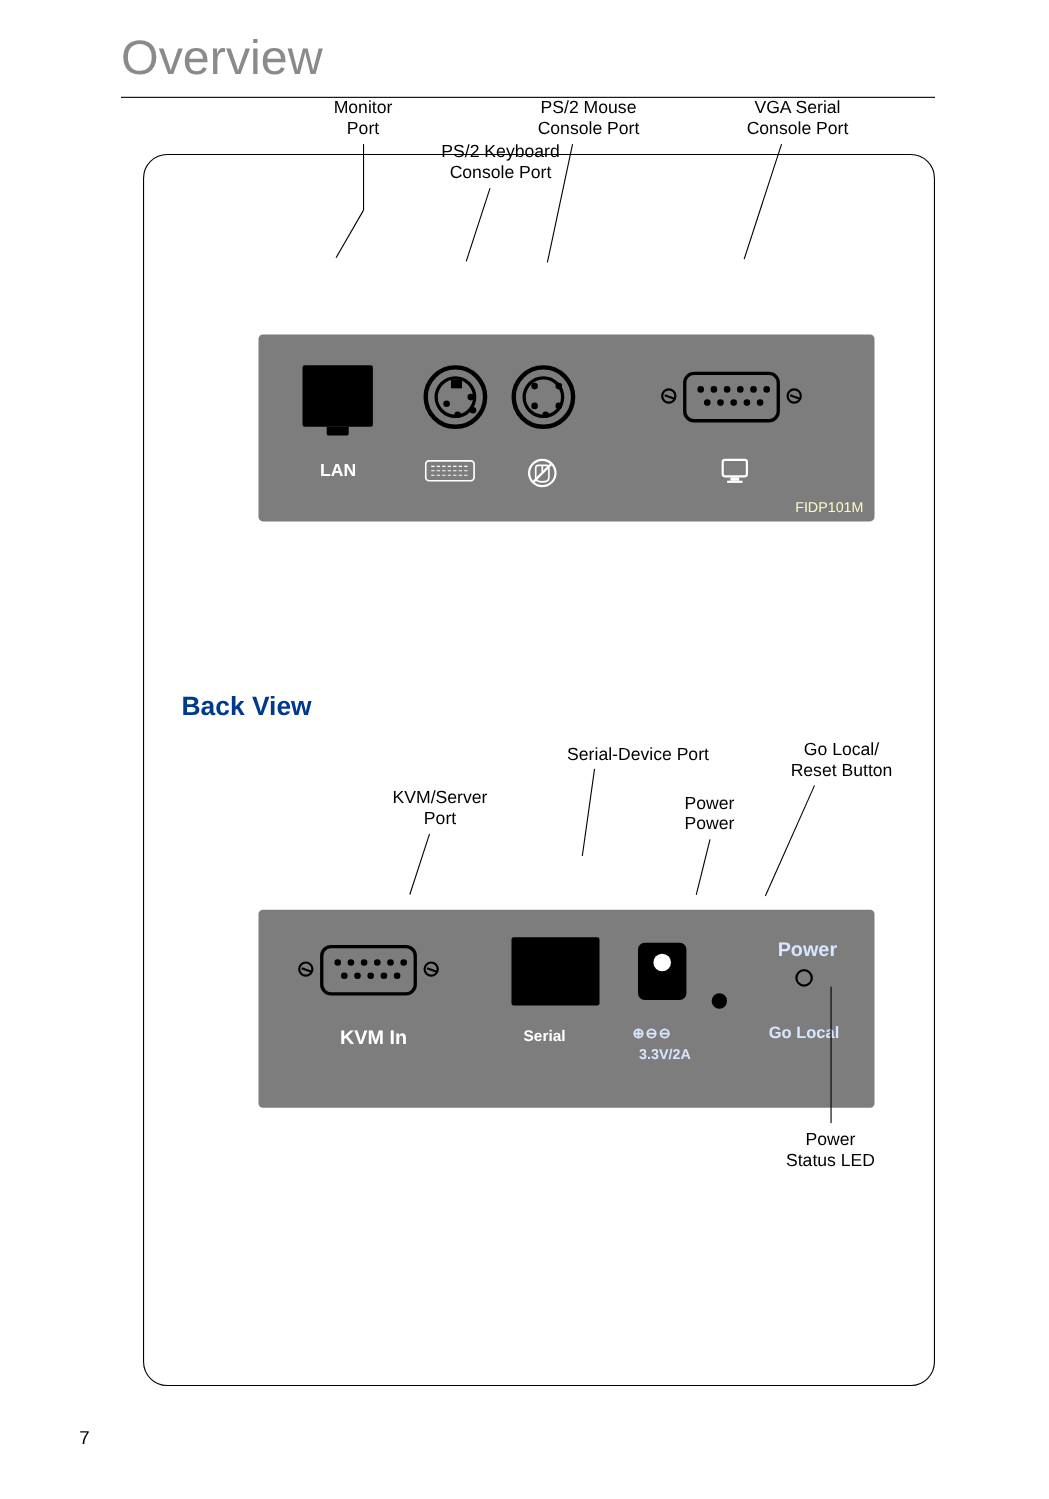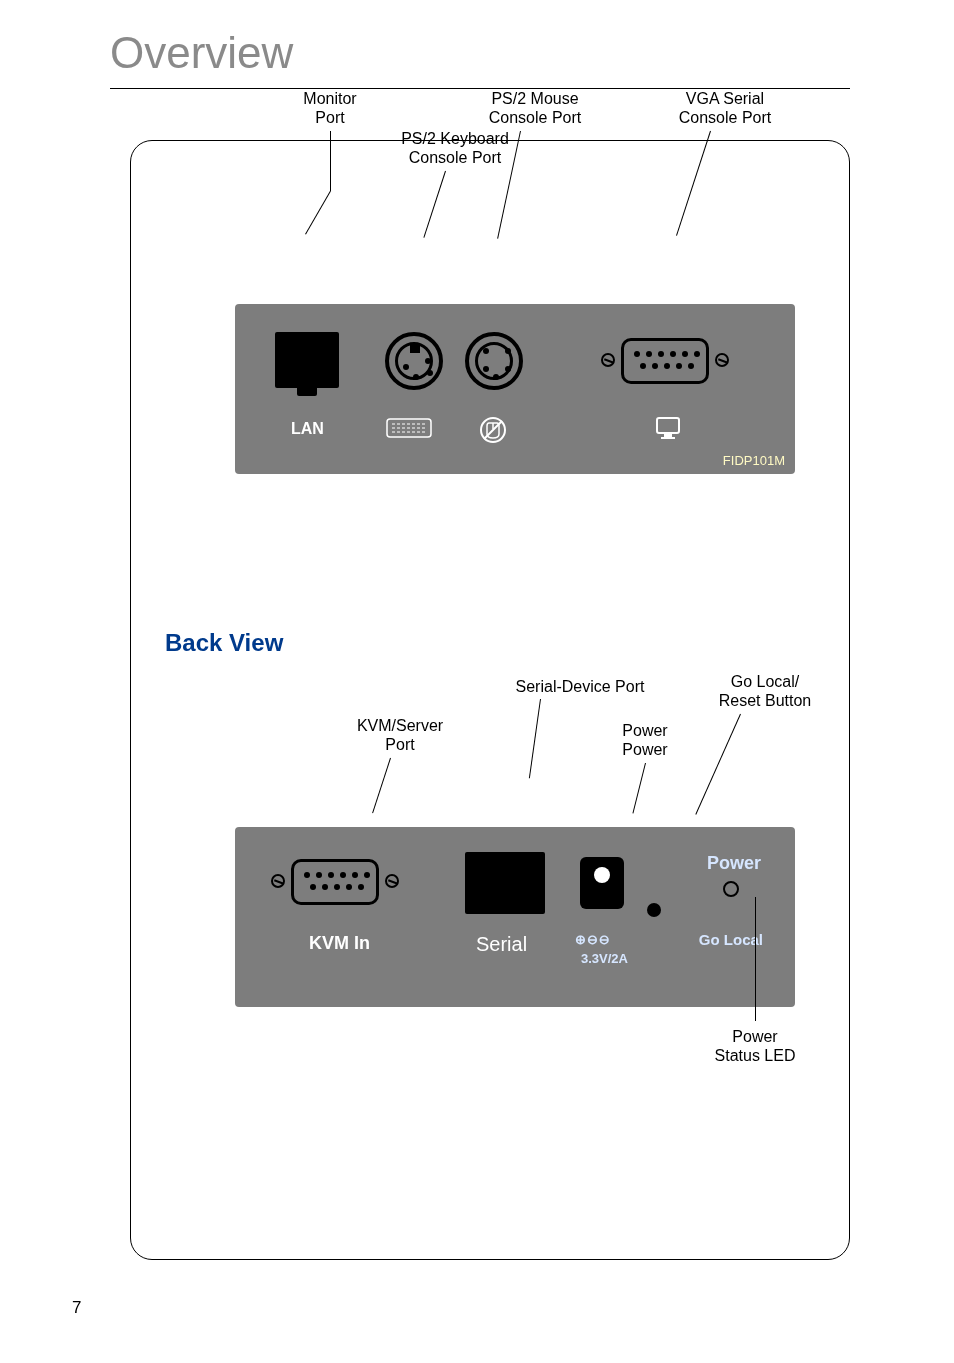--- a/index.html
+++ b/index.html
@@ -172,21 +172,21 @@
 
   .icon-row { position: absolute; top: 114px; }
   .kbd-icon { left: 151px; }
   .monitor-icon { left: 420px; top: 112px; }
 
   
   .vga.back { left: 40px; top: 30px; }
   .kvm-label { left: 74px; top: 106px; font-weight: 700; font-size: 18px; }
   .rj45.back { left: 230px; top: 25px; width: 80px; height: 62px; }
   .rj45.back::after { display: none; }
-  .serial-label { left: 241px; top: 106px; font-weight: 400; font-size: 20px; }
+  .serial-label { left: 241px; top: 106px; font-weight: 700; font-size: 14px; }
   .dc-jack {
     position: absolute;
     left: 345px; top: 30px;
     width: 44px; height: 52px;
     background: #000;
     border-radius: 6px;
   }
   .dc-jack::after {
     content: "";
     position: absolute;

